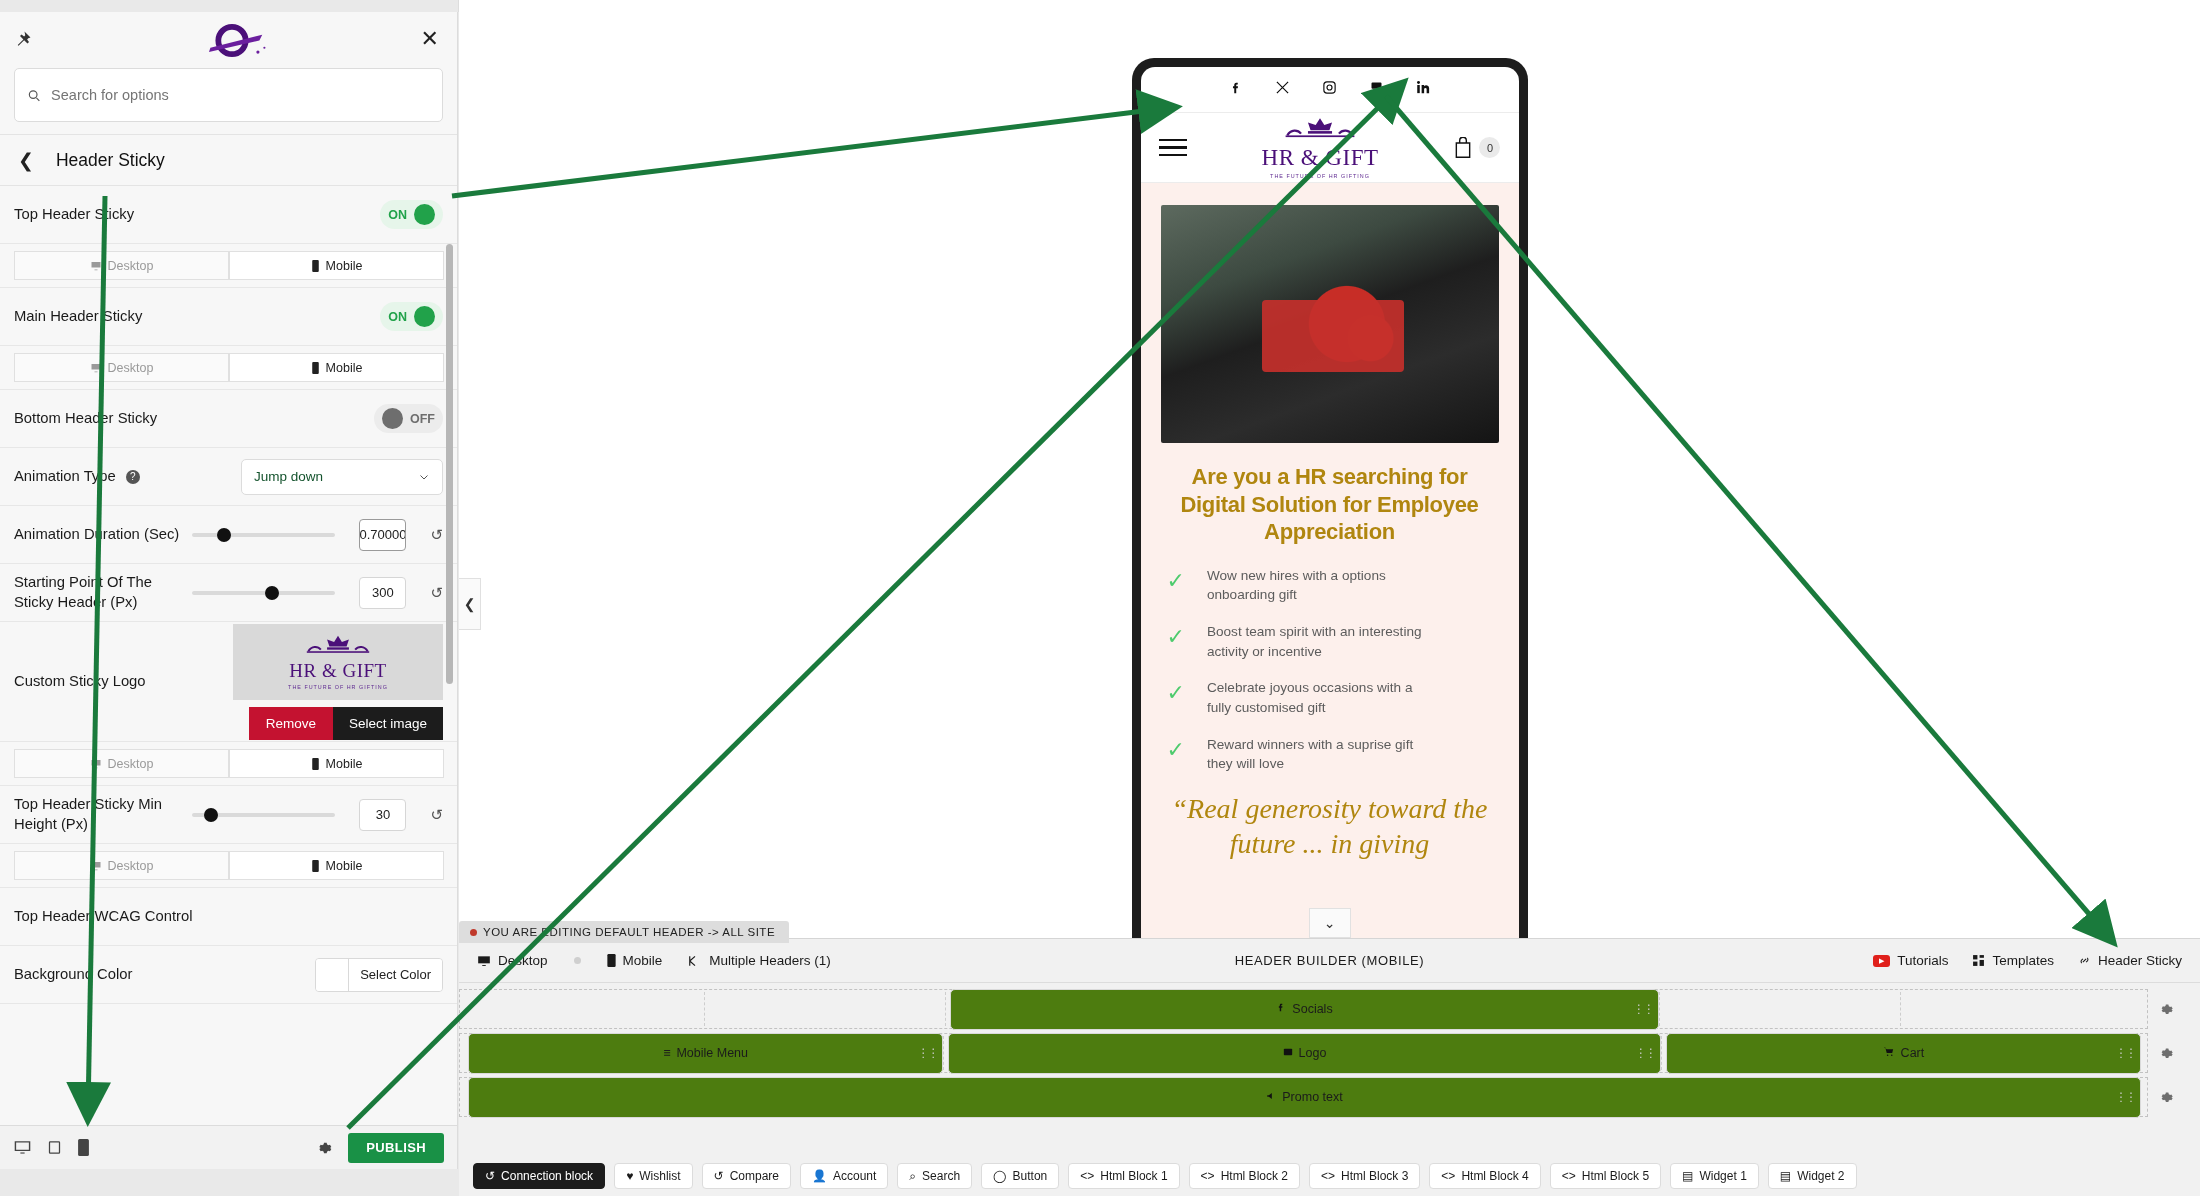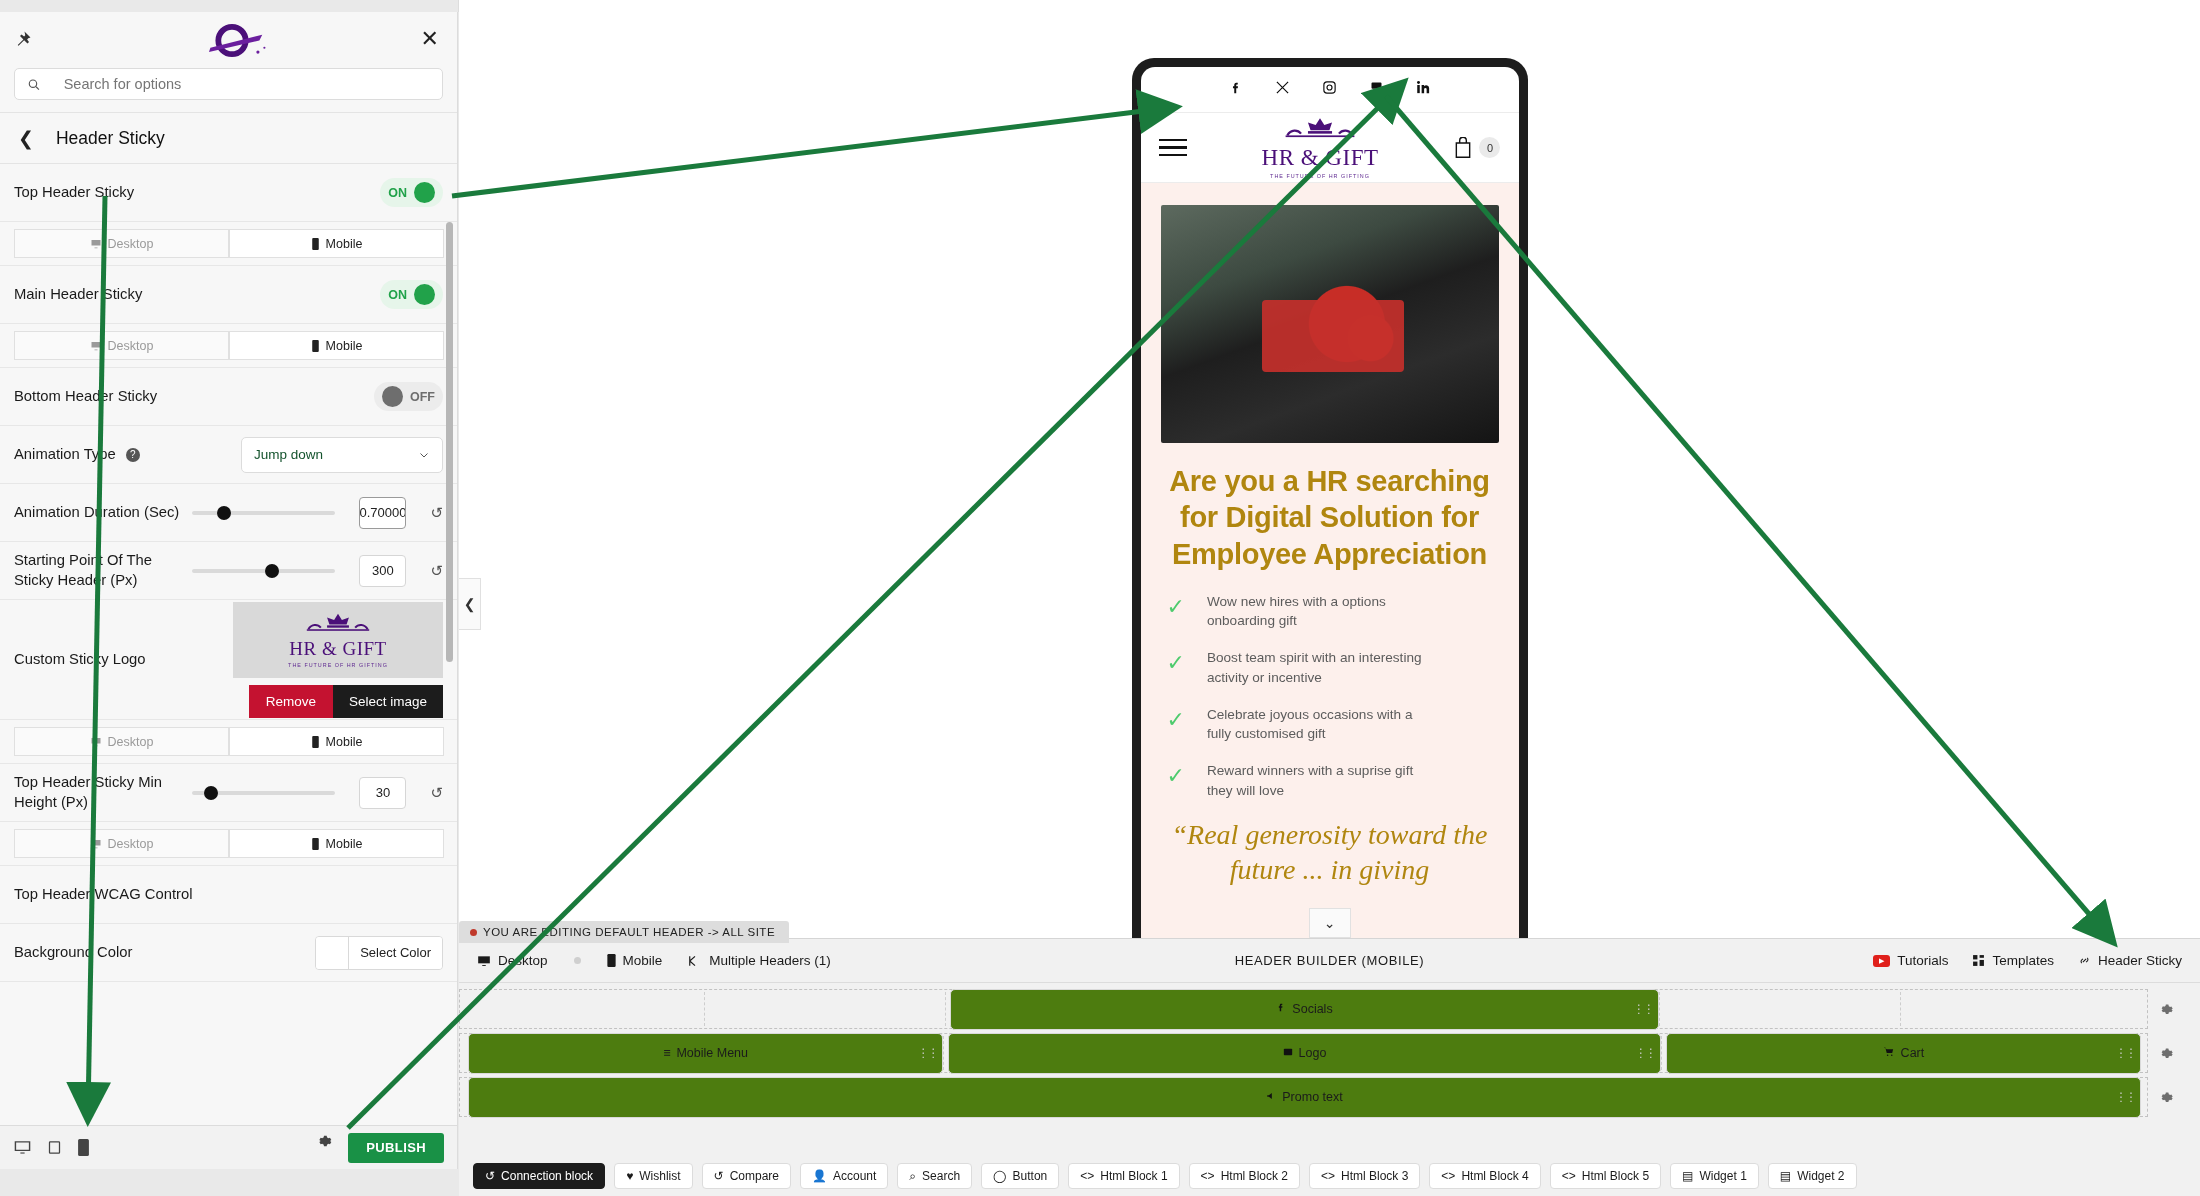--- a/index.html
+++ b/index.html
@@ -26,22 +26,22 @@
   }
   .pin-icon { position: absolute; left: 14px; top: 18px; color: #333; }
   .brand-logo { position: absolute; left: 196px; top: 8px; width: 72px; height: 44px; }
   .close-x {
     position: absolute; right: 18px; top: 16px;
     font-size: 22px; color: #222; line-height: 1; cursor: pointer;
     font-weight: 300;
   }
   .search-wrap { padding: 0 14px 12px 14px; background: #f7f7f7; }
   .search-box {
-    display: flex; align-items: center; gap: 23px;
-    height: 32px; background: #fff;
+    display: flex; align-items: center; gap: 10px;
+    height: 54px; background: #fff;
     border: 1px solid #dcdcdc; border-radius: 5px;
     padding: 0 12px;
   }
   .search-box input {
     border: 0; outline: 0; font-size: 14.5px; color: #888;
     background: transparent; width: 100%;
     font-family: "Liberation Sans", sans-serif;
   }
   .sb-head {
     display: flex; align-items: center; gap: 22px;
@@ -149,21 +149,21 @@
     font-size: 13px; color: #222; background: #fff;
   }
 
   .sb-footer {
     position: absolute; left: 0; bottom: 0; width: 458px; height: 44px;
     background: #f2f2f2; border-top: 1px solid #dcdcdc;
     display: flex; align-items: center; justify-content: space-between;
     padding: 0 14px;
   }
   .dev-icons { display: flex; gap: 16px; color: #444; }
-  .footer-right { display: flex; gap: 16px; }
+  .footer-right { display: flex; align-items: center; gap: 16px; }
   .btn-publish {
     background: #199146; color: #fff; border: 0;
     height: 30px; padding: 0 18px; border-radius: 3px;
     font-size: 13px; font-weight: bold; letter-spacing: .4px; cursor: pointer;
     font-family: "Liberation Sans", sans-serif;
   }
 
   
   .canvas {
     position: absolute; left: 459px; top: 0; right: 0; height: 938px;
@@ -209,21 +209,21 @@
       radial-gradient(circle at 62% 56%, #d6352e 0 9%, transparent 9.5%),
       radial-gradient(circle at 55% 50%, #c72d26 0 17%, transparent 17.5%),
       linear-gradient(160deg, #5d6a5f 0%, #3d4a41 28%, #1e1e1e 48%, #2c2c2c 70%, #141414 100%);
       position: relative; overflow: hidden;
   }
   .hero-img::after {
     content: ""; position: absolute; left: 30%; top: 40%; width: 42%; height: 30%;
     background: #c4302b; border-radius: 4px; opacity: .92;
   }
   .hero-title {
-    text-align: center; color: #b0860f; font-size: 29px;
+    text-align: center; color: #b0860f; font-size: 22px;
     font-weight: bold; line-height: 1.25; margin-top: 20px; letter-spacing: -.3px;
   }
   .feat-list { margin-top: 20px; }
   .feat { display: flex; gap: 22px; align-items: flex-start; margin-bottom: 17px; padding-left: 6px; }
   .tick { color: #4ecb6d; font-size: 22px; line-height: 1; margin-top: 4px; }
   .feat-txt { font-size: 13.6px; color: #5c5c5c; line-height: 1.45; max-width: 230px; }
   .quote {
     font-family: "Liberation Serif", serif; font-style: italic;
     color: #b0860f; font-size: 28px; text-align: center;
     line-height: 1.25; margin-top: 14px;

